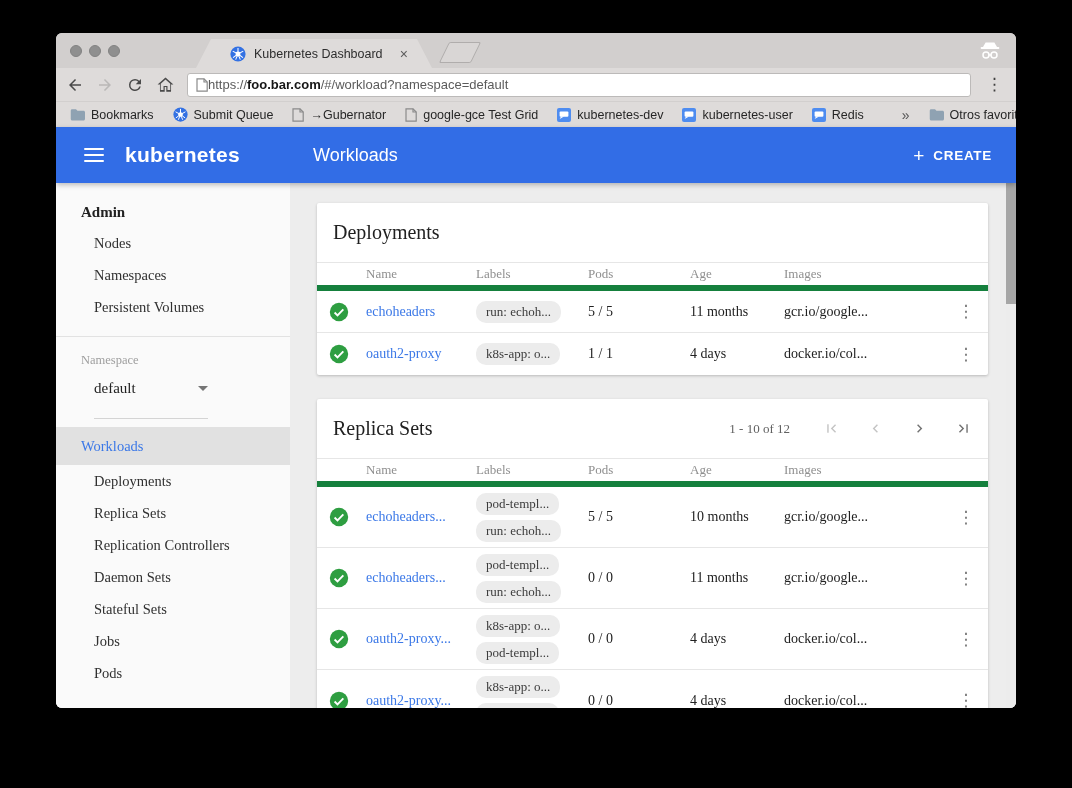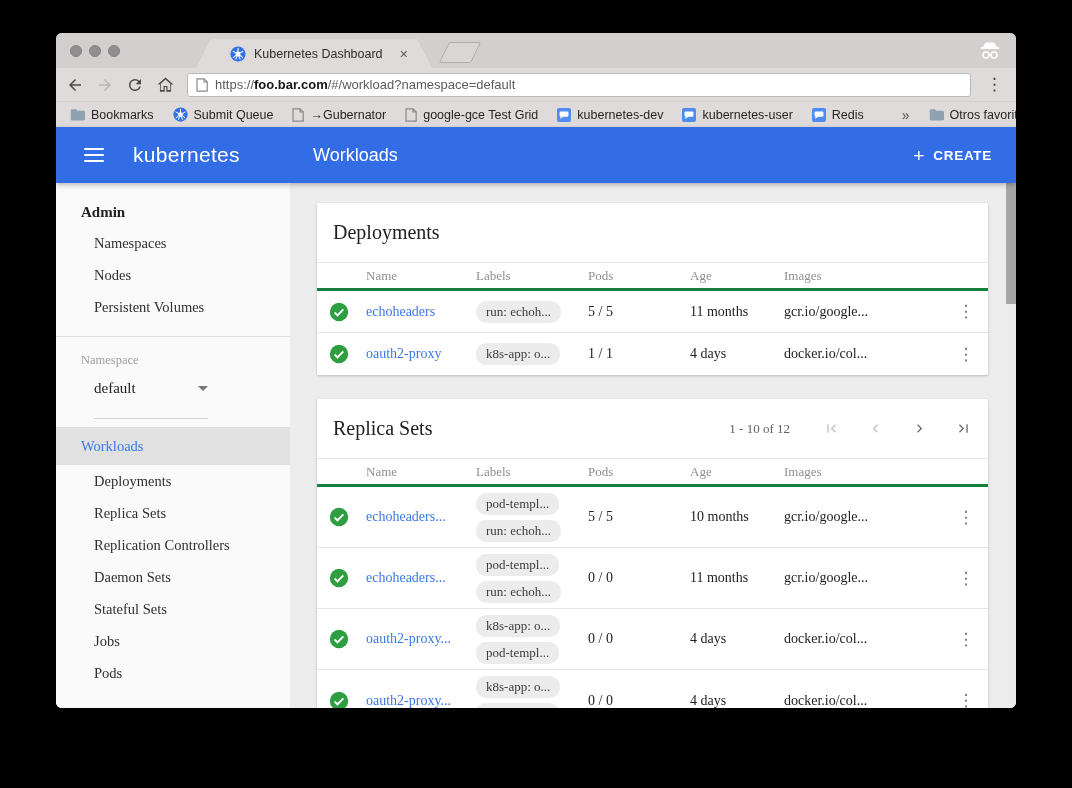--- a/index.html
+++ b/index.html
@@ -18,38 +18,38 @@
   .tab-title { flex:1; font-size:12.5px; color:#2d2d2d; margin-left:8px; white-space:nowrap; overflow:hidden; }
   .tab-close { font-size:14px; color:#5c5c5c; cursor:default; }
   .newtab { position:absolute; left:388px; bottom:5px; width:32px; height:21px; background:#d9d6d5;
             border:1px solid #b0adac; transform:skewX(-26deg); border-radius:2px; }
   .spy { position:absolute; right:14px; top:7px; }
 
   
   .urlrow { height:33px; background:#dedbda; display:flex; align-items:center; padding:0 10px; gap:12px; }
   .navbtn { display:flex; align-items:center; }
   .urlfield { flex:1; height:24px; background:#fff; border:1px solid #bcbab9; border-radius:3px;
-              display:flex; align-items:center; padding:0 8px; gap:7px; overflow:hidden; }
+              display:flex; align-items:center; padding:0 8px; overflow:hidden; }
   .url { font-size:13px; color:#5b5b5b; white-space:nowrap; }
   .url b { color:#161616; font-weight:bold; }
   .browser-menu { font-size:17px; color:#3f3f3f; padding:0 3px; }
 
   
   .bmbar { height:26px; background:#dedbda; border-top:1px solid #d2cfce; display:flex; align-items:center;
            padding:0 14px; gap:19px; font-size:12.5px; color:#262626; }
   .bm-item { display:flex; align-items:center; gap:6px; white-space:nowrap; }
   .bm-spacer { flex:1; }
   .bm-overflow { font-size:14px; color:#555; }
 
   
   .appbar { position:relative; height:56px; background:#326de6; display:flex; align-items:center;
             padding:0 18px 0 28px; color:#fff; box-shadow:0 2px 5px rgba(0,0,0,.25); z-index:3; }
   .hamburger { width:20px; display:flex; flex-direction:column; gap:4px; cursor:pointer; }
   .hamburger i { display:block; height:2px; background:#fff; border-radius:1px; }
-  .logo { margin-left:29px; font-size:21px; font-weight:normal; letter-spacing:.3px; }
+  .logo { margin-left:21px; font-size:21px; font-weight:bold; letter-spacing:.3px; }
   .page-title { position:absolute; left:257px; font-size:18px; font-weight:400; }
   .create { margin-left:auto; display:flex; align-items:center; gap:9px; cursor:pointer; padding:8px 6px; }
   .create .plus { font-size:19px; font-weight:400; line-height:1; }
   .create .lbl { font-size:13.5px; font-weight:bold; letter-spacing:.7px; }
 
   
   .bodyrow { display:flex; height:525px; position:relative; background:#ededed;font-family:Liberation Serif, serif; }
 
   .sidebar { width:234px; flex-shrink:0; background:#fafafa; font-size:14.5px; color:#303030; }
   .side-admin { margin:21px 0 6px 25px; font-size:15px; font-weight:bold; color:#212121; }
@@ -68,21 +68,21 @@
   .main { flex:1; padding:20px 0 0 27px; overflow:hidden; }
   .card { width:671px; background:#fff; border-radius:2px; box-shadow:0 1px 3px rgba(0,0,0,.22); margin-bottom:24px; }
   .card-header { height:59px; display:flex; align-items:center; padding:0 16px; }
   .card-title { font-size:20px; color:#212121; }
   .pager { margin-left:auto; display:flex; align-items:center; gap:27px; }
   .pager-range { font-size:13px; color:#616161; margin-right:6px; }
   .pgbtn { display:flex; align-items:center; cursor:pointer; }
   .pgbtn.disabled { color:#c4c4c4; cursor:default; }
   .pgbtn.enabled { color:#737373; }
 
-  .thead { display:flex; align-items:center; height:29px; border-top:1px solid #e6e6e6; border-bottom:3px solid #15803d;
+  .thead { display:flex; align-items:center; height:29px; border-top:1px solid #e6e6e6; border-bottom:6px solid #15803d;
            font-size:13px; color:#8f8f8f; }
   .trow { display:flex; align-items:center; border-bottom:1px solid #e6e6e6; font-size:14px; color:#212121; }
   .trow:last-child { border-bottom:none; }
   .dep-row { height:42px; }
   .rs-row { height:61px; }
   .c0 { width:44px; display:flex; justify-content:center; }
   .c1 { width:112px; padding-left:5px; }
   .c2 { width:112px; padding-left:3px; display:flex; flex-direction:column; gap:5px; align-items:flex-start; }
   .c3 { width:102px; padding-left:3px; }
   .c4 { width:94px; padding-left:3px; }
@@ -263,22 +263,22 @@
     <div class="create">
       <span class="plus">+</span>
       <span class="lbl">CREATE</span>
     </div>
   </div>
 
   <div class="bodyrow">
     <div class="sidebar">
       <div class="side-admin">Admin</div>
       <div id="admin-items">
+          <div class="admin-item">Nodes</div>
           <div class="admin-item">Namespaces</div>
-          <div class="admin-item">Nodes</div>
           <div class="admin-item">Persistent Volumes</div>
         </div>
       <div class="side-divider"></div>
       <div class="ns-label">Namespace</div>
       <div class="ns-select">
         <span>default</span>
         <span class="caret"></span>
       </div>
       <div class="nav" id="side-nav">
           <div class="nav-item lvl0 selected">Workloads</div>

